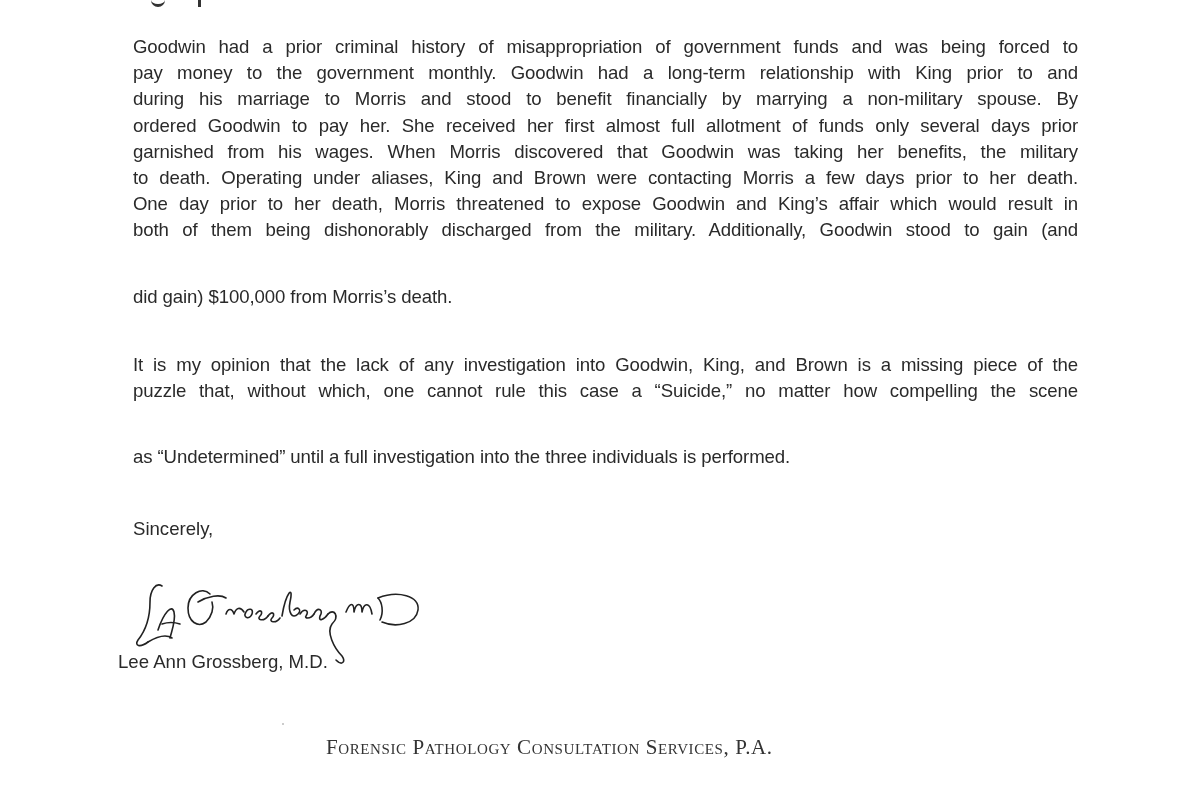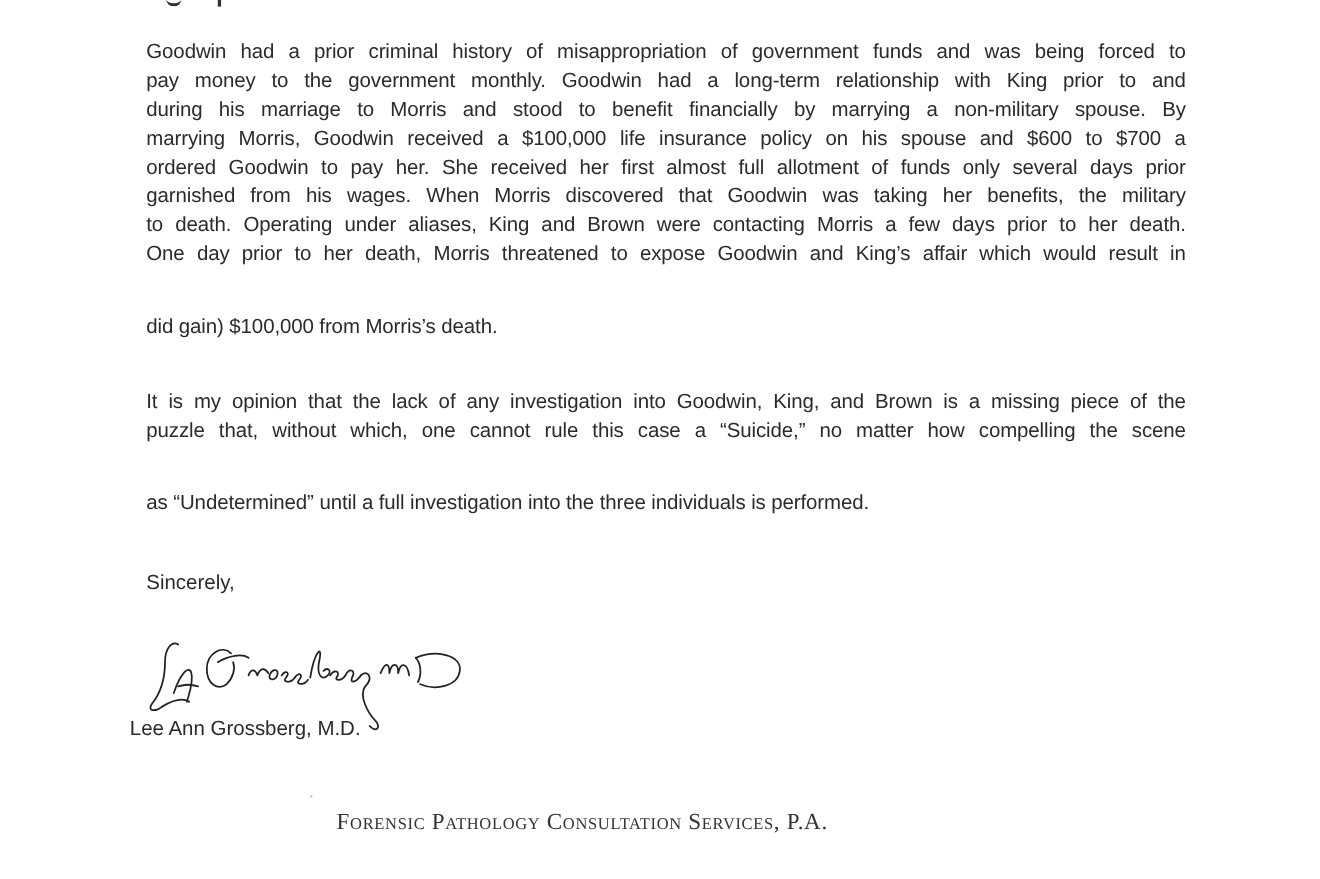--- a/index.html
+++ b/index.html
@@ -68,21 +68,21 @@
     }
     .signer-name {
       position: absolute;
       left: 118px;
       top: 650px;
       font-size: 18.6px;
       line-height: 24px;
     }
     .footer-org {
       position: absolute;
-      left: 306px;
+      left: 326px;
       top: 735px;
       font-family: "Liberation Serif", "DejaVu Serif", serif;
       font-size: 21px;
       letter-spacing: 0.6px;
       color: #333;
       font-variant: small-caps;
       white-space: nowrap;
     }
     .scan-dot {
       position: absolute;
@@ -98,25 +98,25 @@
 
   <div class="cutoff-line" style="color:#444;">
     <span style="display:inline-block;width:14px;height:10px;border-bottom:3px solid #333;border-radius:0 0 8px 8px;margin-left:18px;"></span>
     <span style="display:inline-block;width:3px;height:8px;background:#333;margin-left:28px;"></span>
   </div>
 
   <div class="para" id="para1">
     <span class="ln">Goodwin had a prior criminal history of misappropriation of government funds and was being forced to</span>
     <span class="ln">pay money to the government monthly.  Goodwin had a long-term relationship with King prior to and</span>
     <span class="ln">during his marriage to Morris and stood to benefit financially by marrying a non-military spouse.  By</span>
-    <span class="ln">marrying Morris, Goodwin received a $100,000 life insurance policy on his spouse and $600 to $700 a</span>
     <span class="ln">ordered Goodwin to pay her.  She received her first almost full allotment of funds only several days prior</span>
     <span class="ln">garnished from his wages.  When Morris discovered that Goodwin was taking her benefits, the military</span>
     <span class="ln">to death.  Operating under aliases, King and Brown were contacting Morris a few days prior to her death.</span>
     <span class="ln">One day prior to her death, Morris threatened to expose Goodwin and King’s affair which would result in</span>
+    <span class="ln">both of them being dishonorably discharged from the military.  Additionally, Goodwin stood to gain (and</span>
     <span class="ln last">did gain) $100,000 from Morris’s death.</span>
   </div>
 
   <div class="para" id="para2">
     <span class="ln">It is my opinion that the lack of any investigation into Goodwin, King, and Brown is a missing piece of the</span>
     <span class="ln">puzzle that, without which, one cannot rule this case a “Suicide,” no matter how compelling the scene</span>
     <span class="ln last">as “Undetermined” until a full investigation into the three individuals is performed.</span>
   </div>
 
   <div class="closing">Sincerely,</div>

